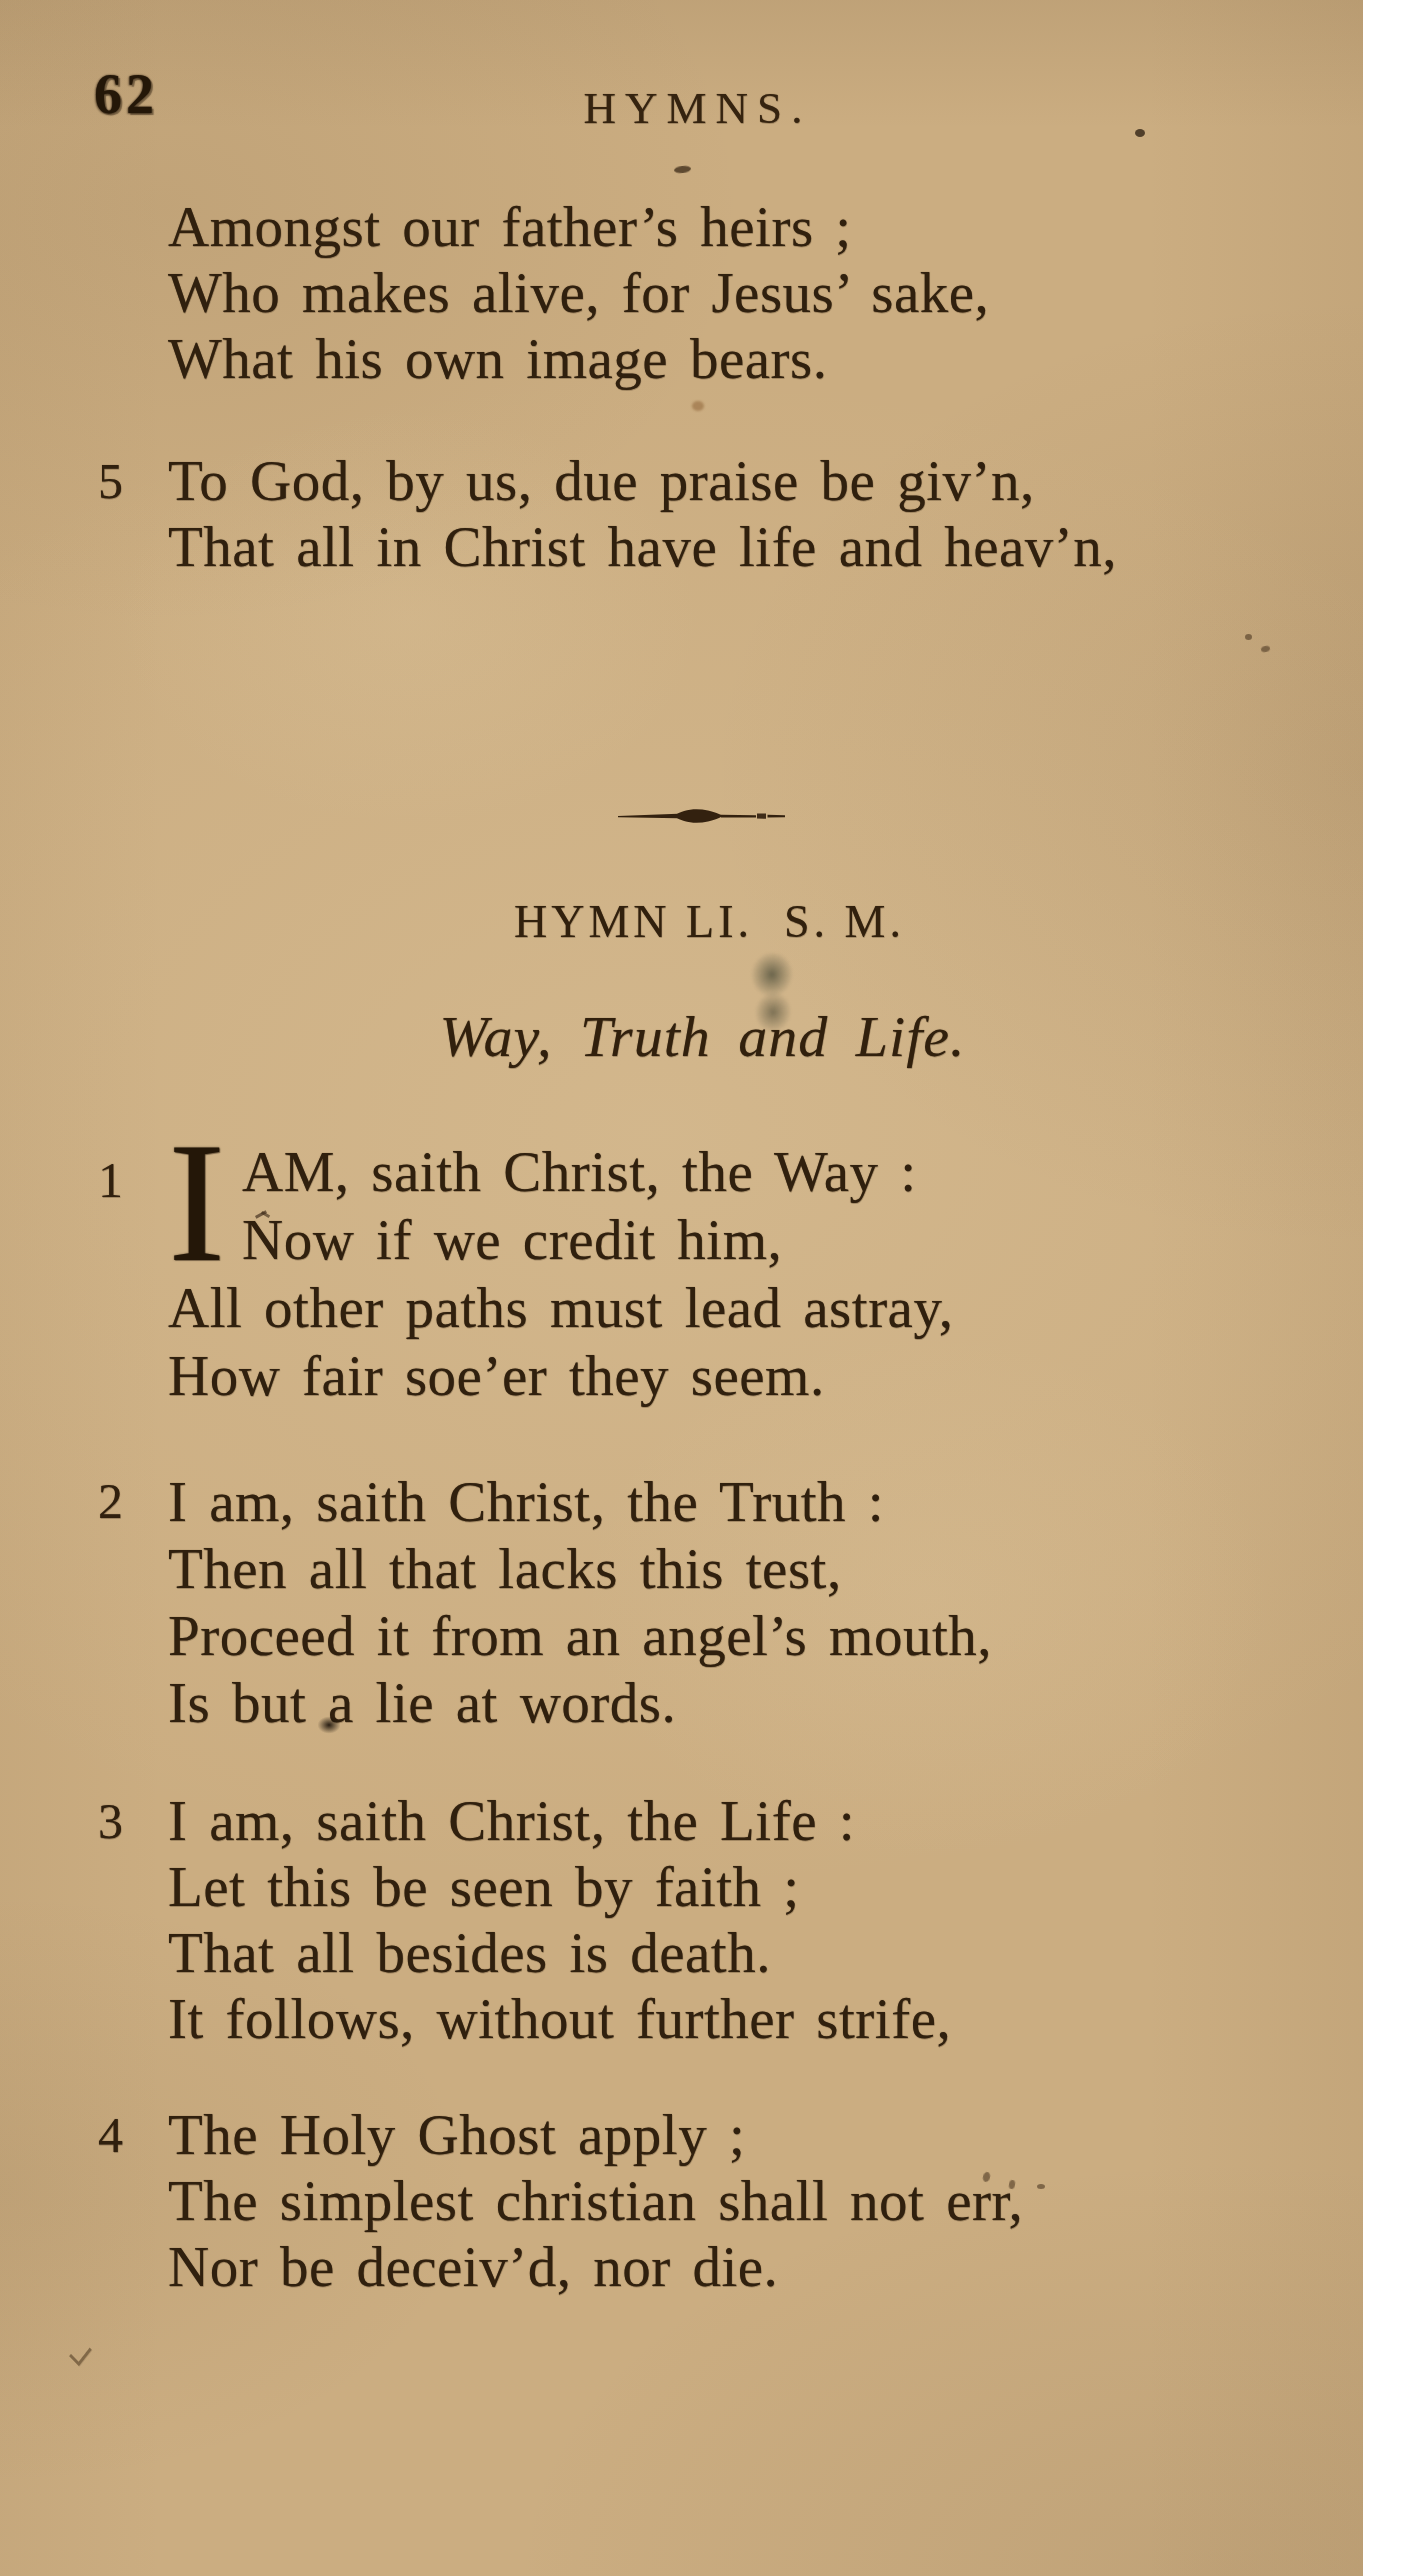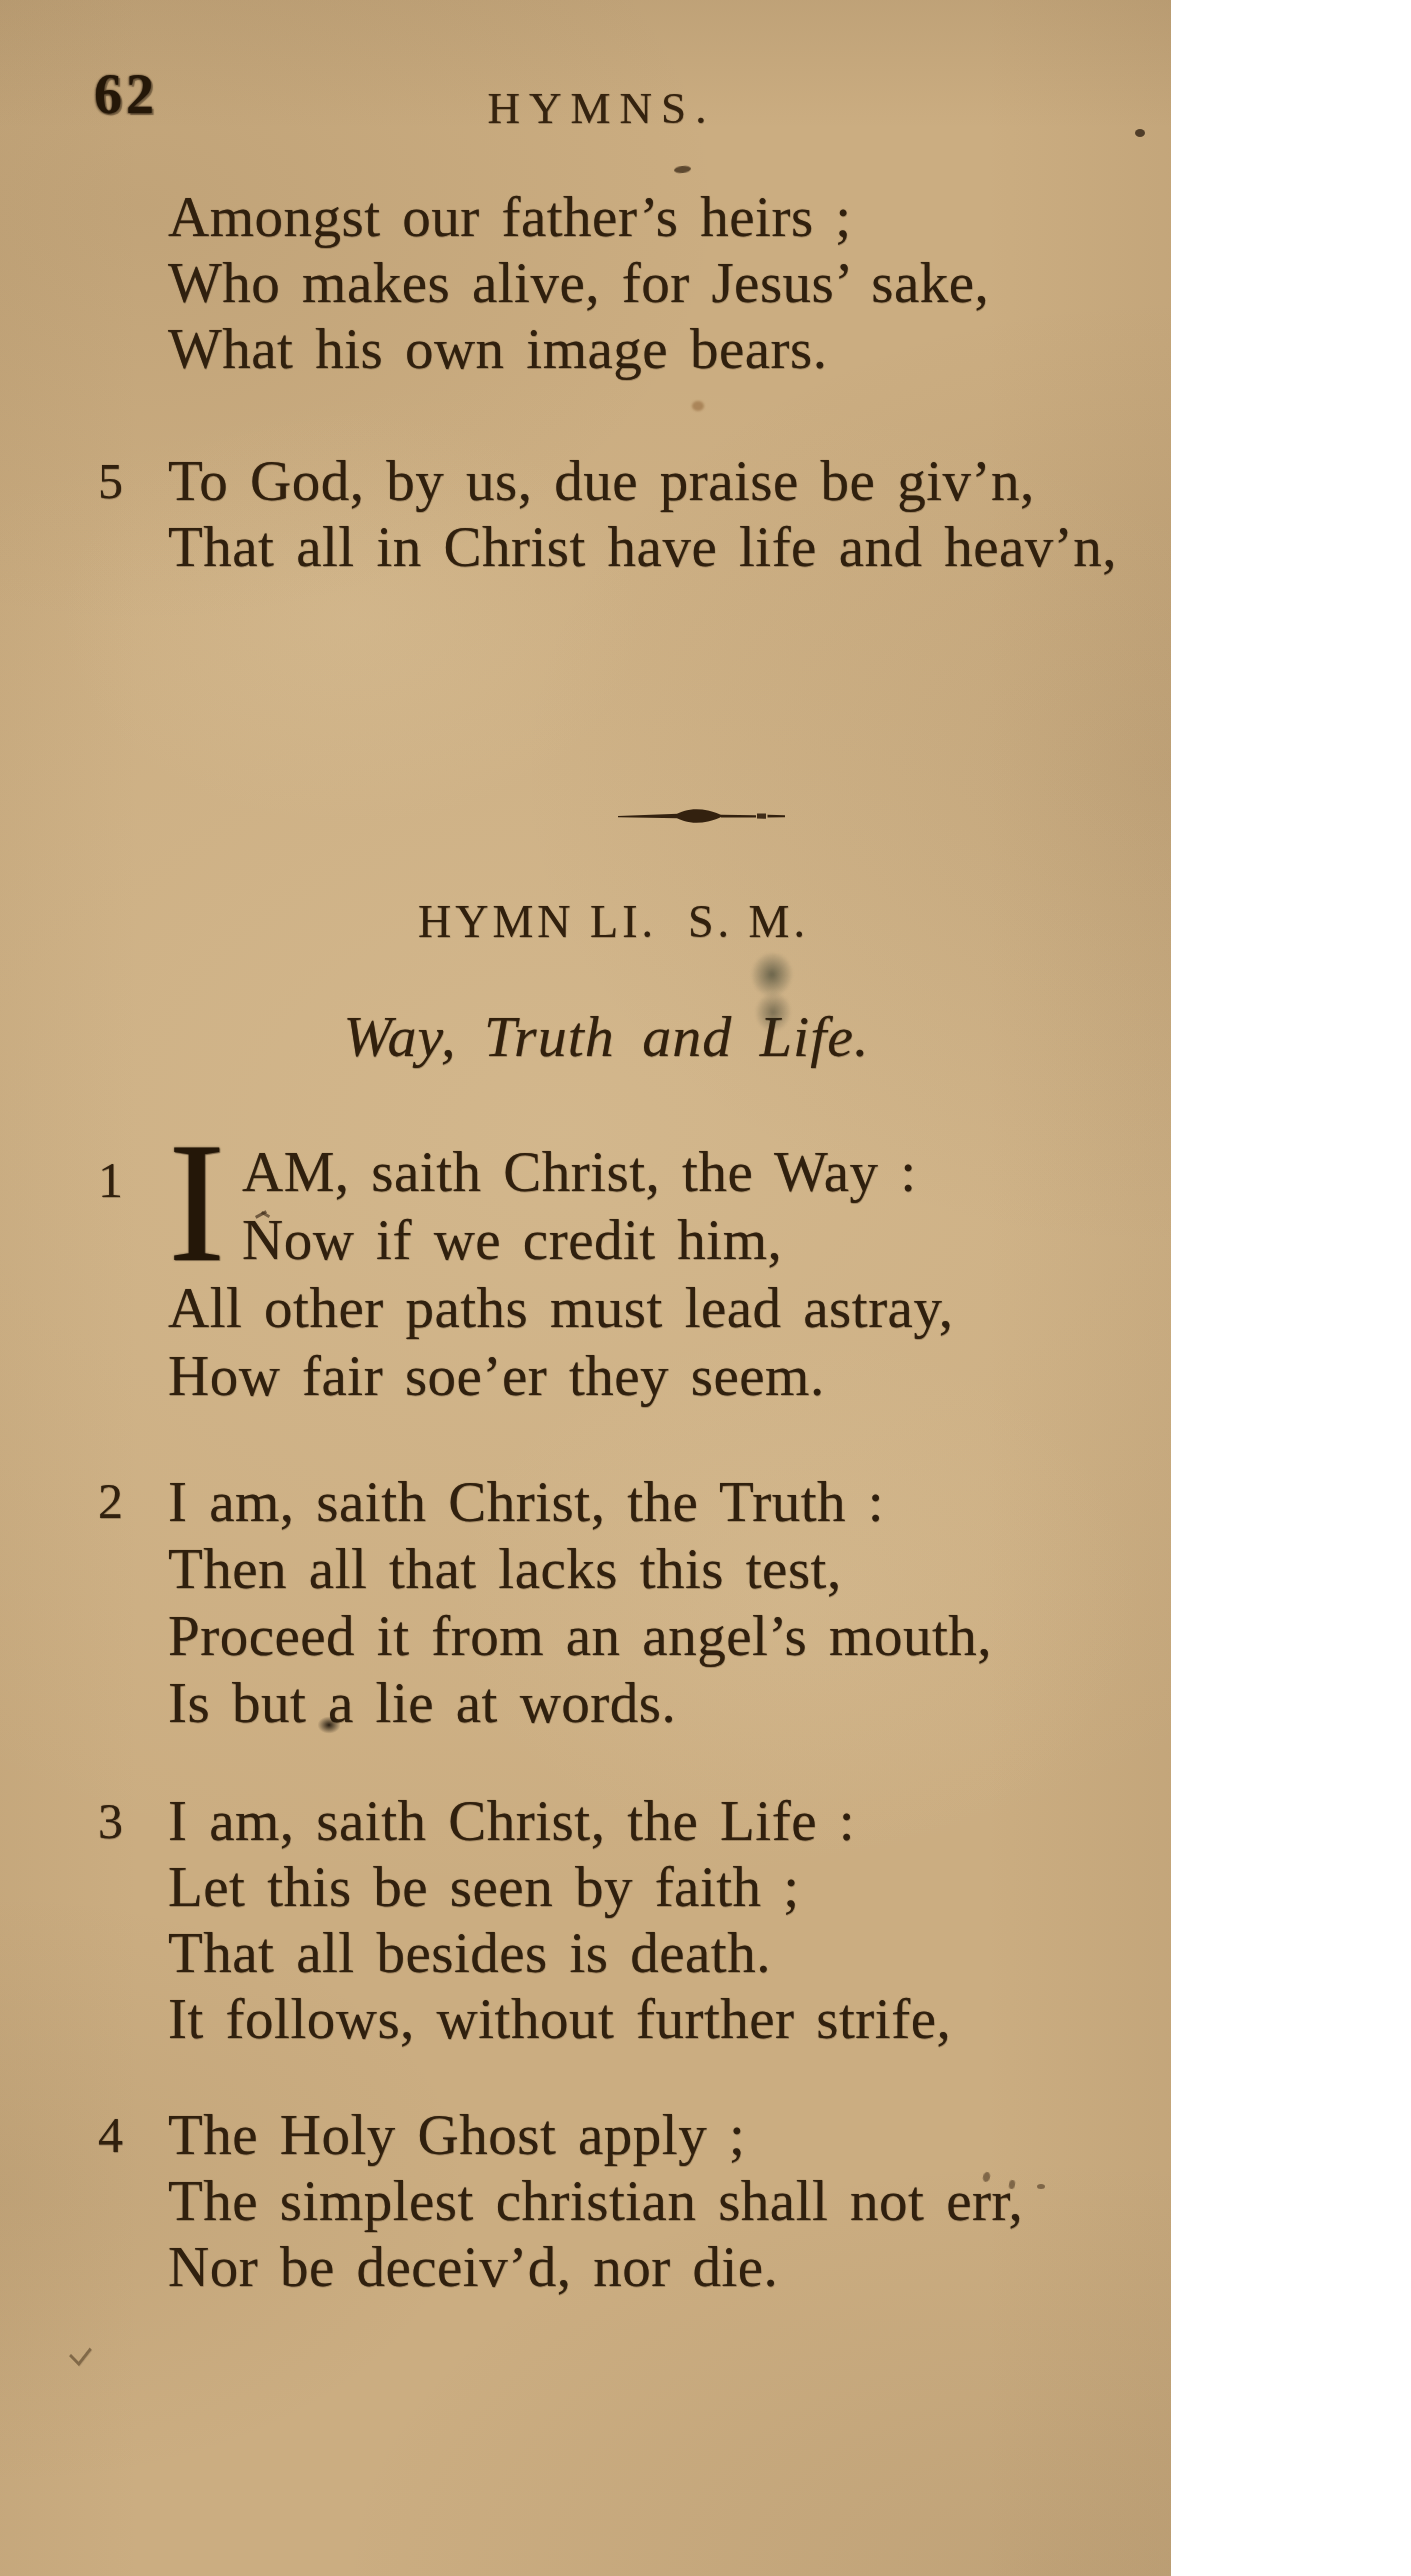--- a/index.html
+++ b/index.html
@@ -1,31 +1,32 @@
 <!DOCTYPE html>
 <html><head>
 <meta charset="utf-8">
 <title>Hymn Book Page 62</title>
 <style>
   html,body{margin:0;padding:0;}
   body{width:1411px;height:2576px;font-family:"Liberation Serif","DejaVu Serif",serif;}
   .page{
-    position:relative;width:1171px;height:2576px;overflow:hidden;
+    position:relative;width:1350px;height:2576px;overflow:hidden;
     background-color:#cbad81;
     background-image:
       radial-gradient(1496px 1097px at 48% 44%, rgba(238,218,180,0.22), rgba(238,218,180,0) 70%),
       radial-gradient(898px 648px at 12% 8%, rgba(105,78,44,0.10), rgba(105,78,44,0) 65%),
       radial-gradient(1097px 798px at 100% 30%, rgba(100,72,40,0.10), rgba(100,72,40,0) 60%),
       radial-gradient(1197px 698px at 90% 100%, rgba(95,70,40,0.10), rgba(95,70,40,0) 60%),
       radial-gradient(798px 499px at 0% 85%, rgba(100,75,42,0.08), rgba(100,75,42,0) 60%),
       radial-gradient(419px 299px at 30% 24%, rgba(227,206,166,0.18), rgba(227,206,166,0) 70%),
       radial-gradient(499px 379px at 68% 62%, rgba(230,209,170,0.15), rgba(230,209,170,0) 70%),
       linear-gradient(180deg, rgba(88,64,36,0.10), rgba(88,64,36,0) 5%),
       linear-gradient(90deg, rgba(110,82,48,0.06), rgba(110,82,48,0) 12%, rgba(110,82,48,0) 84%, rgba(110,82,48,0.08));
     color:#30200e;
+    padding-left:13px;
   }
   .ink{ text-shadow:0 0 1px rgba(48,31,14,0.55), 0.5px 0.7px 0 rgba(48,31,14,0.22); }
   .folio{
     position:absolute;left:94px;top:62px;
     font-size:56px;font-weight:700;letter-spacing:4px;
     color:#241708;
     text-shadow:0 0 2px rgba(30,18,6,0.75), 2px 2px 1px rgba(40,26,12,0.45), -1px 1px 2px rgba(40,26,12,0.4);
   }
   .running-head{
     position:absolute;left:0;right:0;top:82px;text-align:center;
@@ -79,21 +80,21 @@
   .check-mark{left:70px;top:2346px;width:18px;height:11px;border-left:3px solid rgba(72,52,30,0.55);border-bottom:3px solid rgba(72,52,30,0.55);transform:rotate(-52deg) skewX(-8deg);filter:blur(0.4px);}
 </style>
 </head>
 <body>
 
 <div class="page">
 
   <div class="folio ink">62</div>
   <div class="running-head ink">HYMNS.</div>
 
-  <div class="stanza" style="top:184px">
+  <div class="stanza" style="top:194px">
     <div class="vlines ink">
       <div class="line">Amongst our father’s heirs ;</div>
       <div class="line">Who makes alive, for Jesus’ sake,</div>
       <div class="line">What his own image bears.</div>
     </div>
   </div>
 
   <div class="stanza" style="top:448px">
     <span class="vnum ink">5</span>
     <div class="vlines ink">

